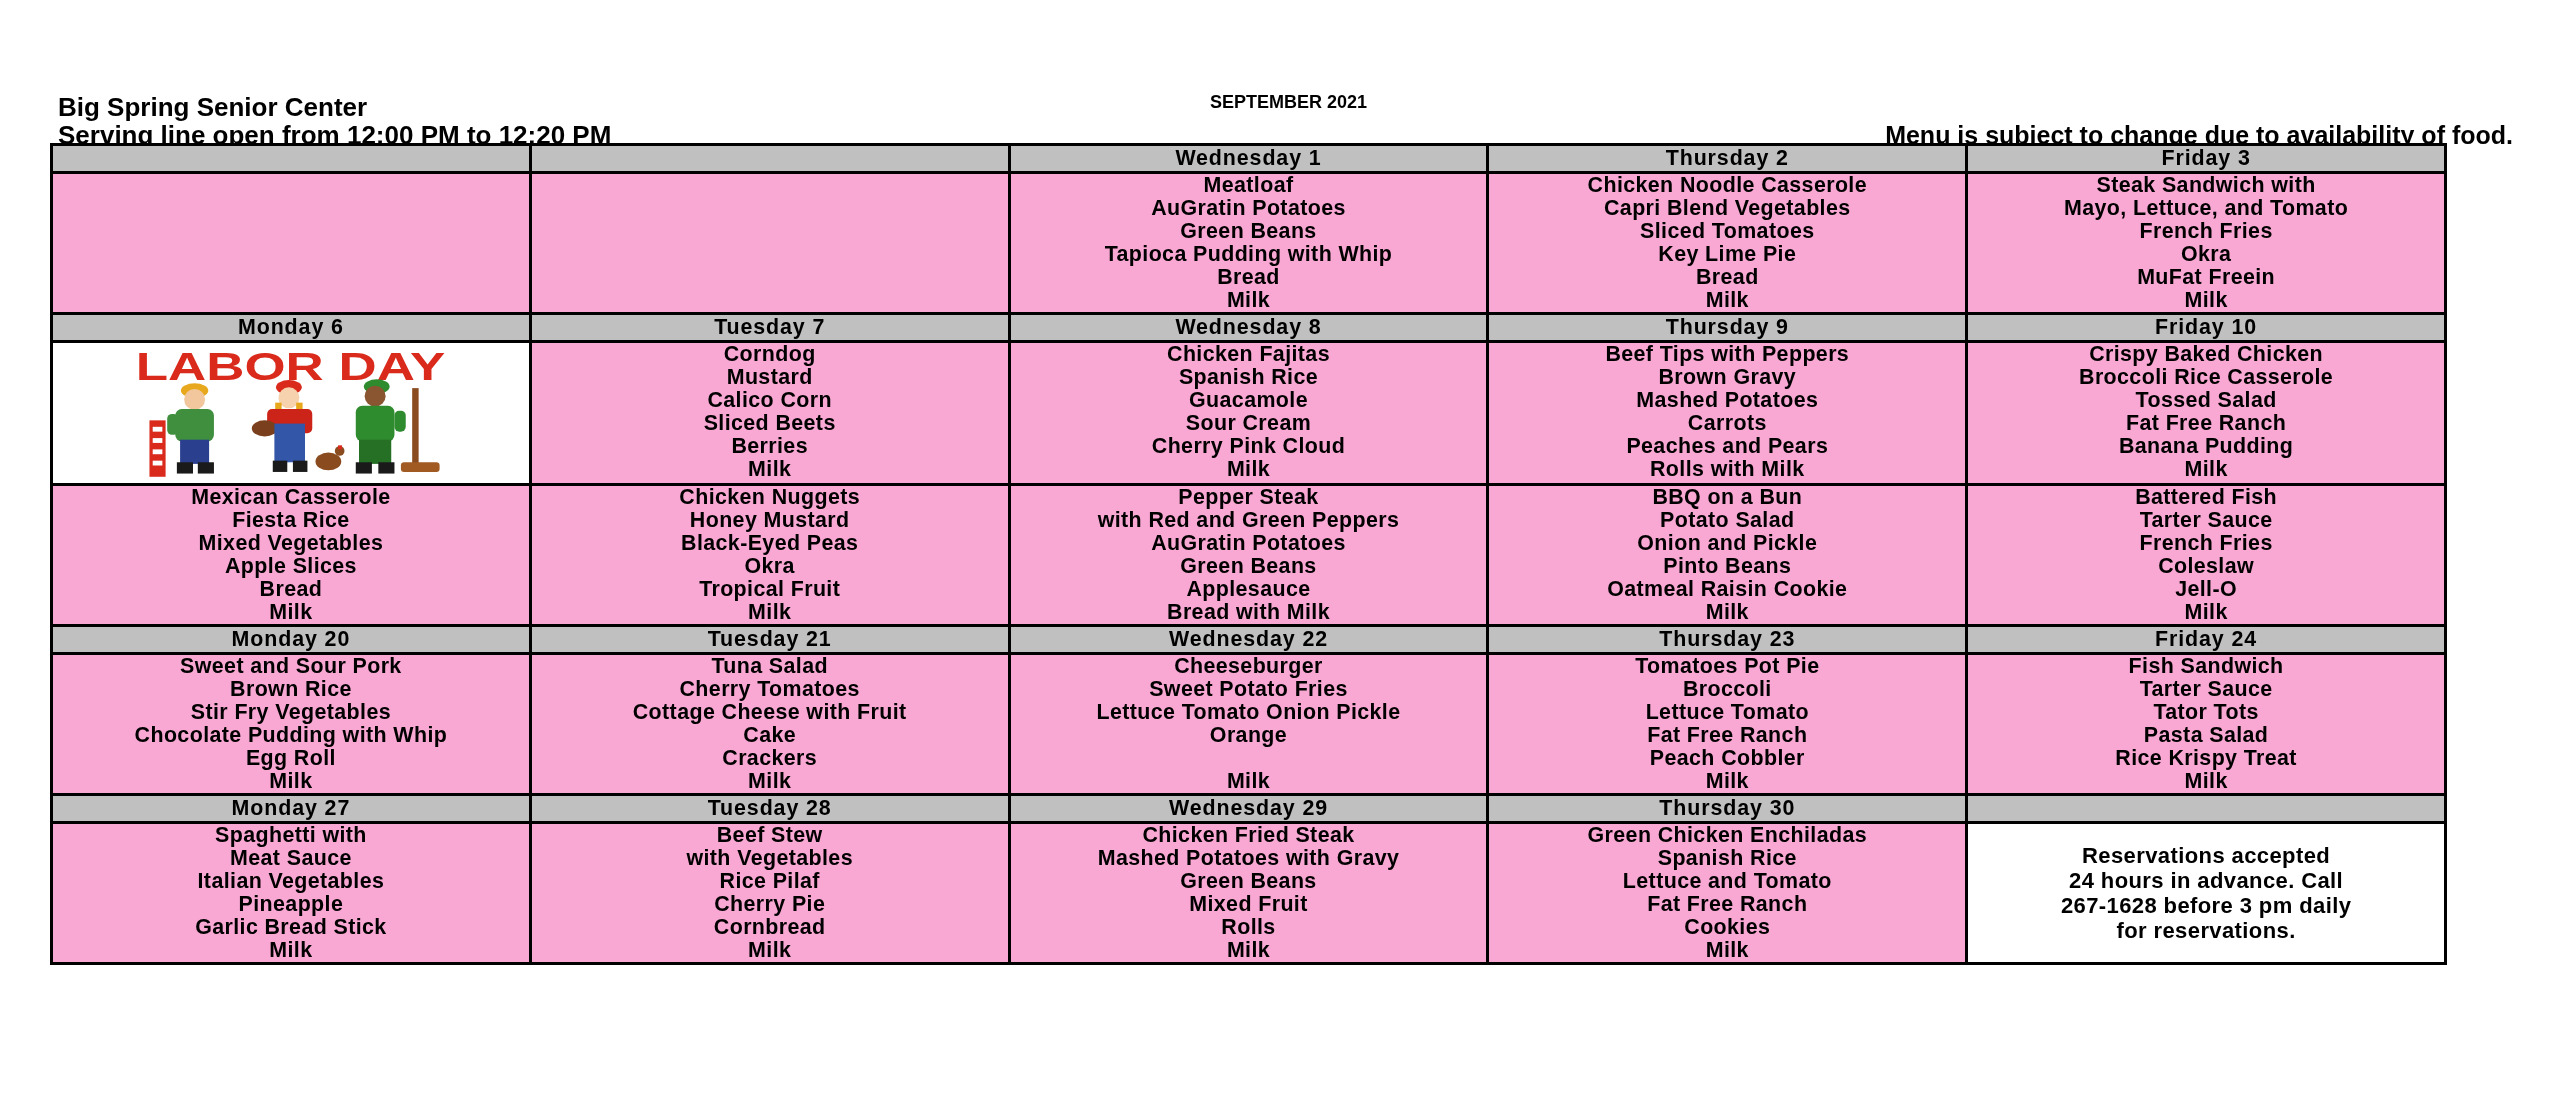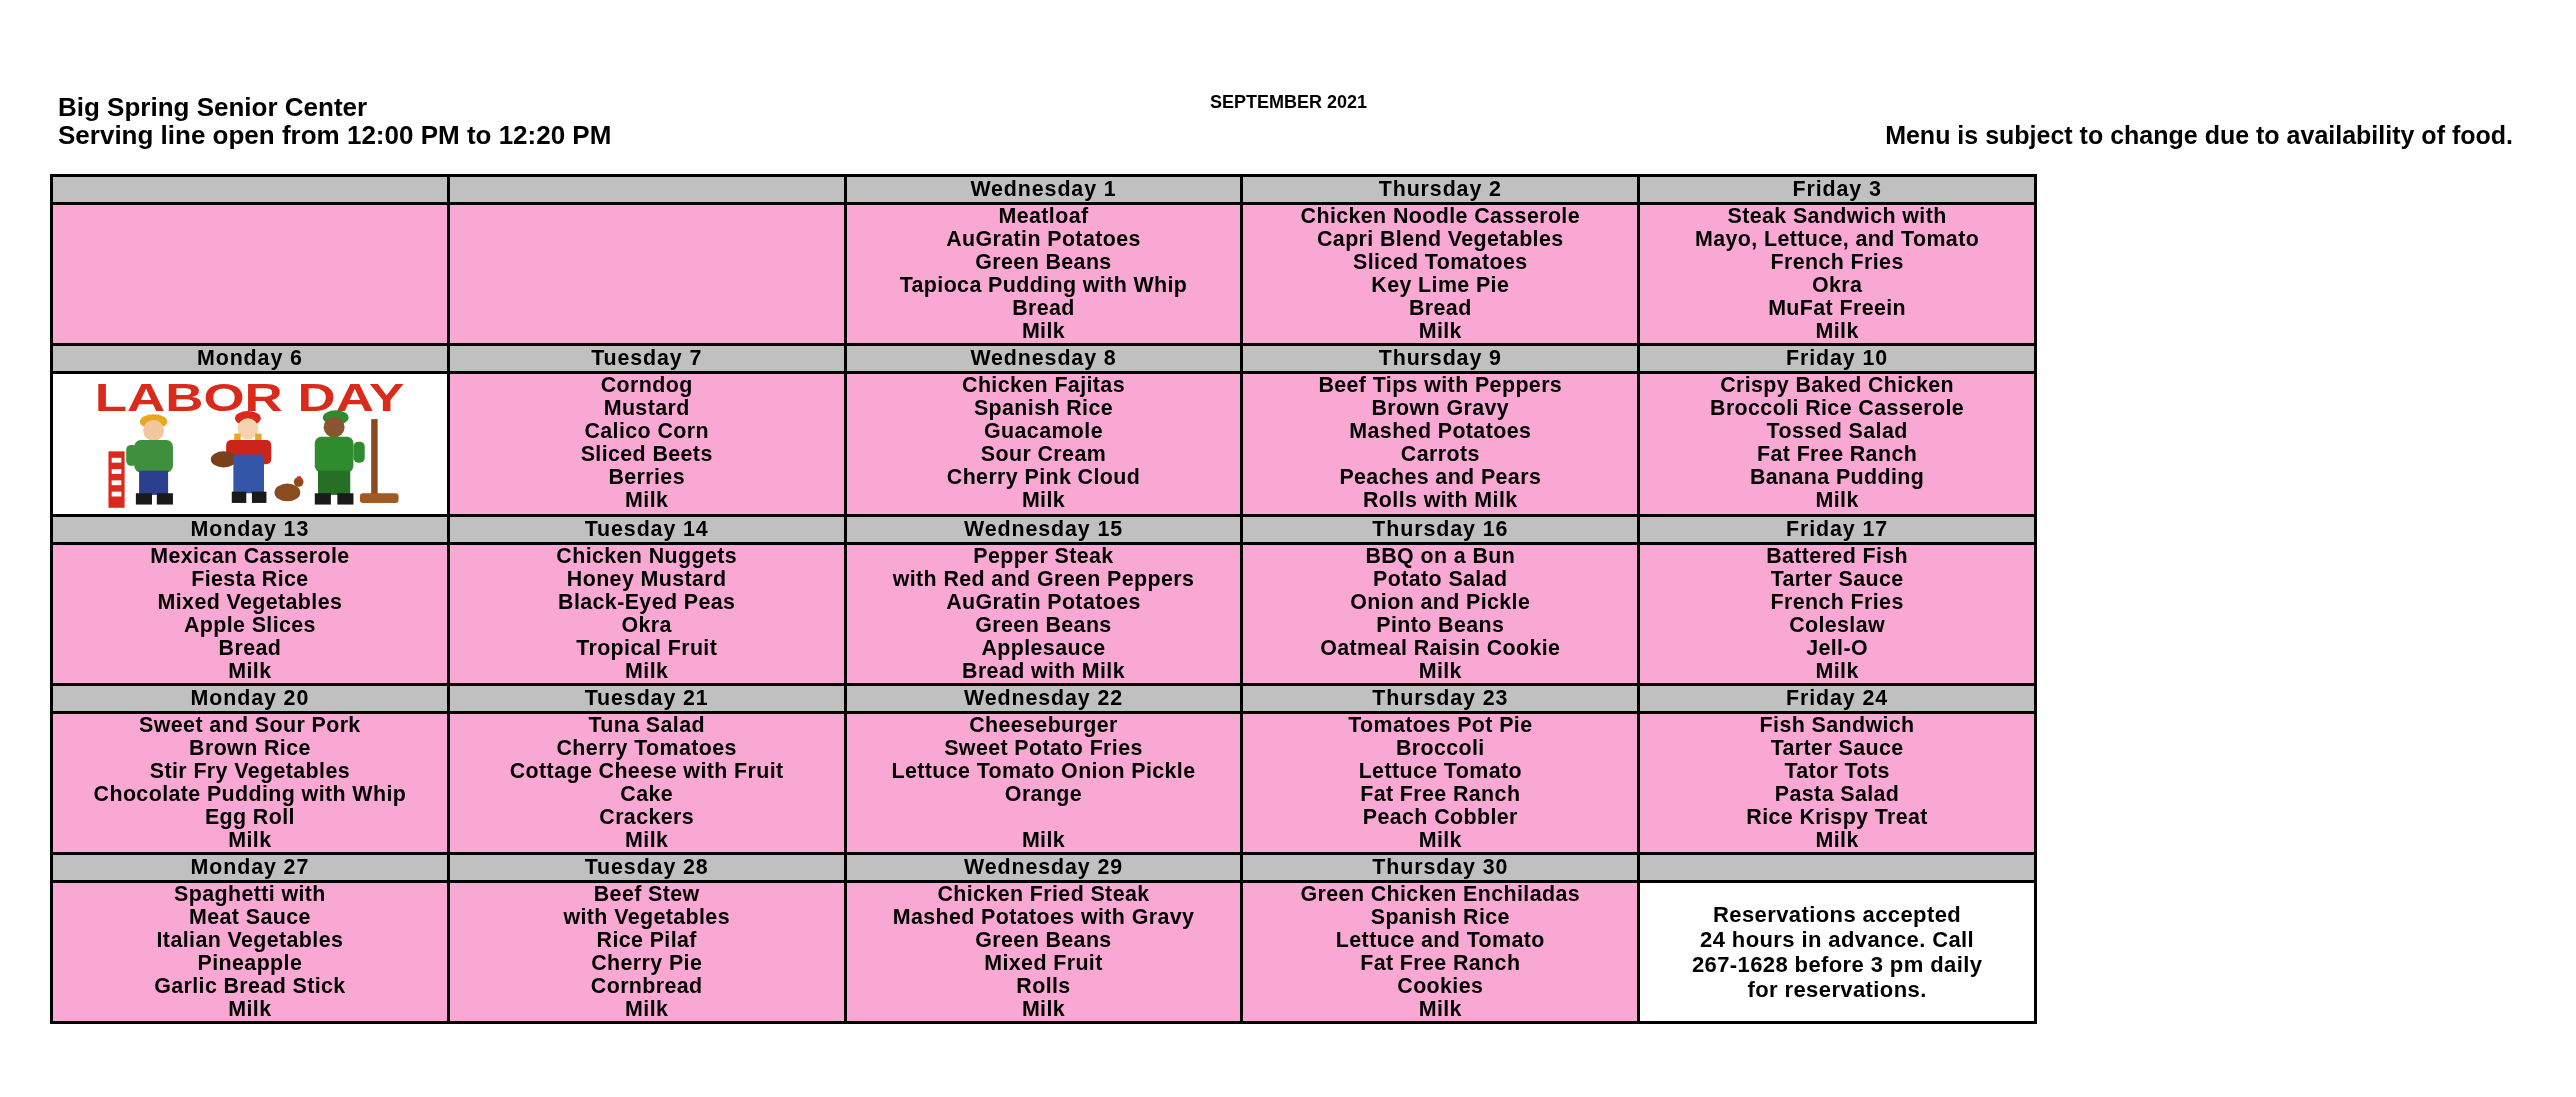--- a/index.html
+++ b/index.html
@@ -8,21 +8,21 @@
     font-family:"Liberation Sans",sans-serif;font-weight:bold;color:#000;
     overflow:hidden;
   }
   .hdr-line{position:absolute;white-space:nowrap;}
   .center-name{left:58px;top:92px;font-size:26px;}
   .serving-line{left:58px;top:120px;font-size:26px;}
   .month-label{left:1210px;top:92px;font-size:18px;}
   .availability-note{right:63px;top:121px;font-size:25px;margin-left:48px;}
 
   table.menu{
-    position:absolute;left:50px;top:174px;width:1987px;
+    position:absolute;left:50px;top:143px;width:2397px;
     border-collapse:collapse;table-layout:fixed;
   }
   table.menu th, table.menu td{border:3.4px solid #000;padding:0;}
   tr.day-row{height:26.5px;}
   th.day{
     background:#c0c0c0;font-size:21.4px;letter-spacing:0.9px;
     text-align:center;vertical-align:middle;font-weight:bold;
   }
   tr.menu-row{height:140px;}
   td.cell{vertical-align:top;background:#f9a8d4;}
@@ -163,27 +163,20 @@
     <td class="cell">
       <div class="menu-line">Crispy Baked Chicken</div>
       <div class="menu-line">Broccoli Rice Casserole</div>
       <div class="menu-line">Tossed Salad</div>
       <div class="menu-line">Fat Free Ranch</div>
       <div class="menu-line">Banana Pudding</div>
       <div class="menu-line">Milk</div>
     </td>
   </tr>
 
-  <tr class="day-row">
-    <th class="day">Monday 13</th>
-    <th class="day">Tuesday 14</th>
-    <th class="day">Wednesday 15</th>
-    <th class="day">Thursday 16</th>
-    <th class="day">Friday 17</th>
-  </tr>
   <tr class="menu-row">
     <td class="cell">
       <div class="menu-line">Mexican Casserole</div>
       <div class="menu-line">Fiesta Rice</div>
       <div class="menu-line">Mixed Vegetables</div>
       <div class="menu-line">Apple Slices</div>
       <div class="menu-line">Bread</div>
       <div class="menu-line">Milk</div>
     </td>
     <td class="cell">

